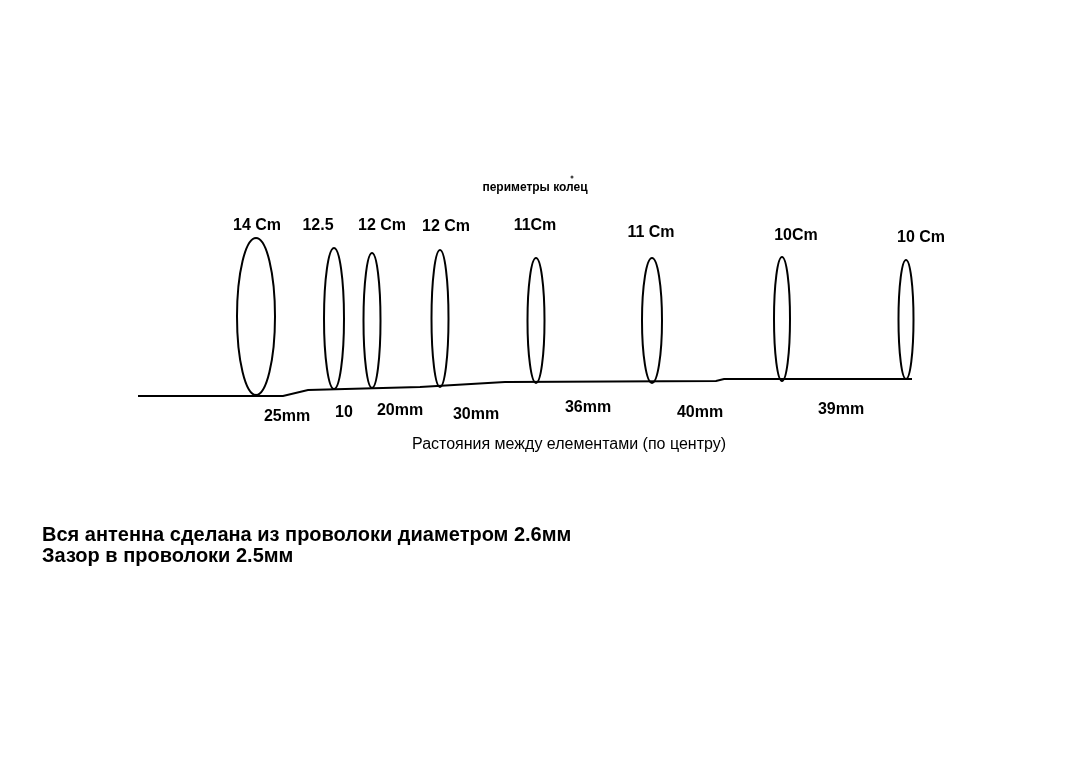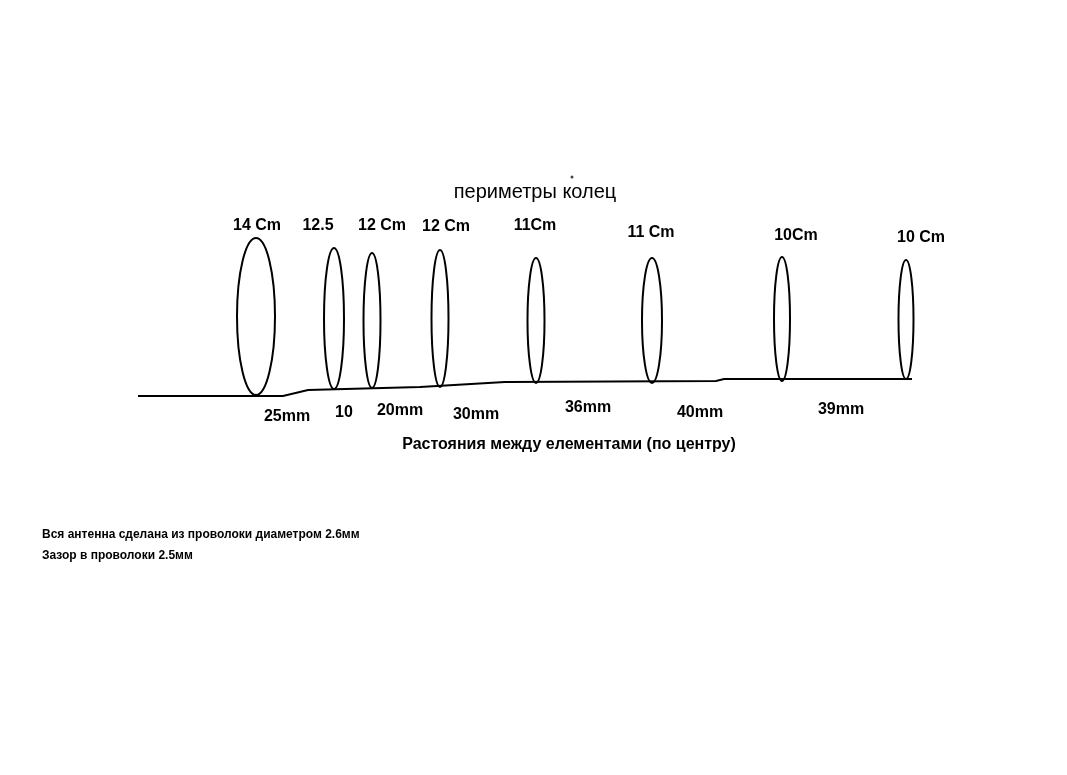--- a/index.html
+++ b/index.html
@@ -14,38 +14,38 @@
     background: #ffffff;
     overflow: hidden;
     font-family: "Liberation Sans", sans-serif;
     color: #000000;
   }
   .diagram-title {
     position: absolute;
     left: 535px;
     top: 180px;
     transform: translateX(-50%);
-    font-size: 20px;
-    font-weight: normal;
+    font-size: 12px;
+    font-weight: bold;
     white-space: nowrap;
   }
   .diagram-caption {
     position: absolute;
     left: 569px;
     top: 435px;
     transform: translateX(-50%);
     font-size: 16px;
-    font-weight: bold;
+    font-weight: normal;
     white-space: nowrap;
   }
   .notes {
     position: absolute;
     left: 42px;
     top: 524px;
-    font-size: 12px;
+    font-size: 20px;
     font-weight: bold;
     line-height: 21px;
     white-space: nowrap;
   }
   svg.drawing {
     position: absolute;
     left: 0;
     top: 0;
   }
   svg .ink {

